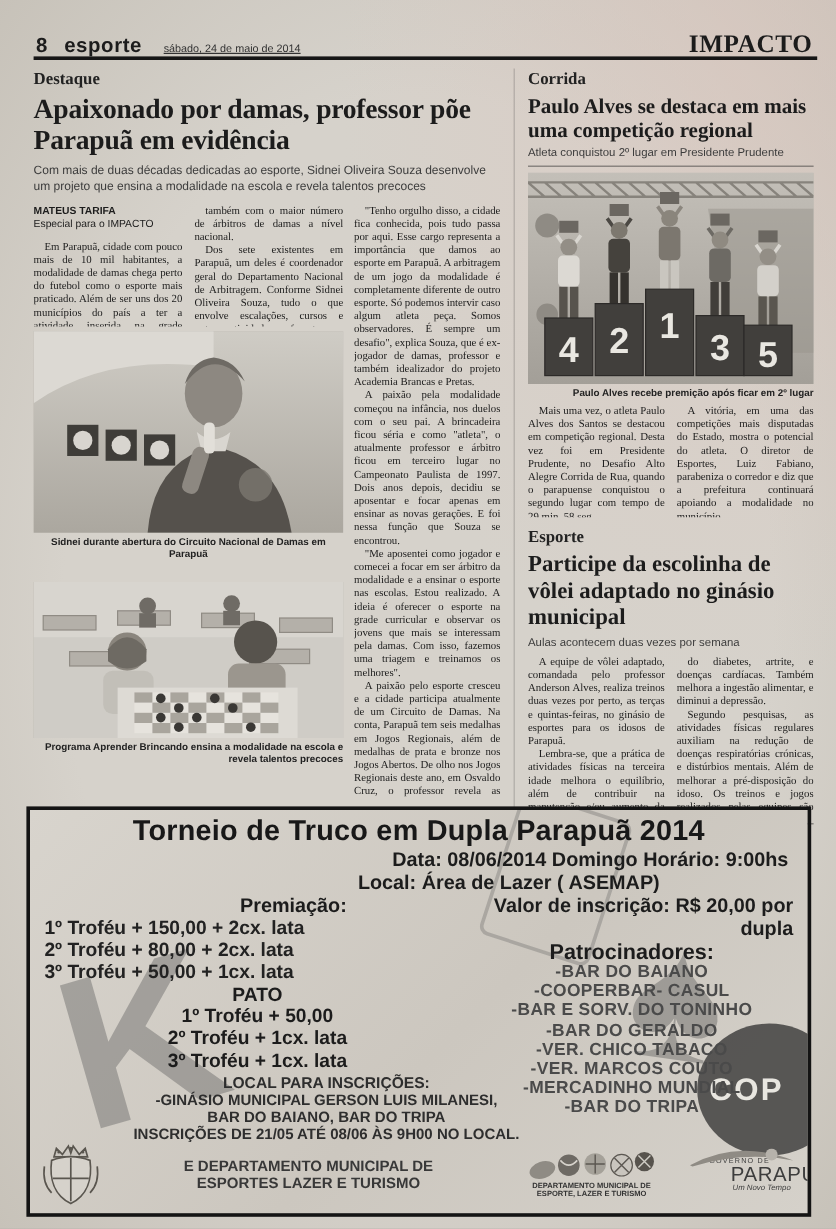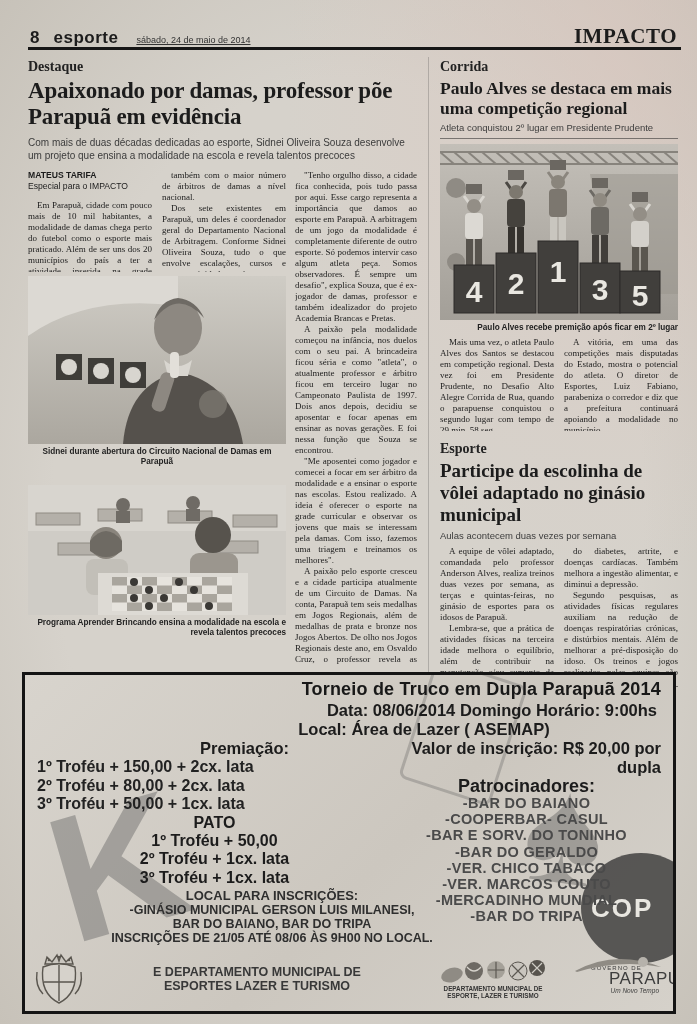--- a/index.html
+++ b/index.html
@@ -47,21 +47,21 @@
   
   .ad{position:absolute;top:672px;left:22px;width:648px;height:336px;border:3px solid #141414;
       background:linear-gradient(135deg,#d8d4cd 0%,#ccc7bf 55%,#d5d1ca 100%);
       font-family:"Liberation Sans",sans-serif;overflow:hidden;}
   .ad-bg{position:absolute;inset:0;pointer-events:none;}
   .glyph-k{position:absolute;left:28px;top:88px;font-size:180px;font-weight:bold;color:rgba(95,95,95,.42);transform:rotate(-16deg);font-family:"Liberation Sans",sans-serif;}
   .glyph-spade{position:absolute;left:500px;top:70px;font-size:150px;color:rgba(80,80,80,.38);transform:rotate(8deg);}
   .glyph-card{position:absolute;left:390px;top:-6px;width:90px;height:120px;border:3px solid rgba(90,90,90,.3);border-radius:8px;transform:rotate(18deg);}
   .glyph-badge{position:absolute;right:-28px;top:178px;width:110px;height:110px;border-radius:50%;background:rgba(45,45,45,.75);color:#e8e6e0;font-weight:bold;font-size:26px;display:flex;align-items:center;padding-left:10px;letter-spacing:2px;}
   .ad-inner{position:relative;padding:4px 12px 0;}
-  .ad-title{text-align:right;font-size:18px;font-weight:bold;letter-spacing:.2px;color:#181818;}
+  .ad-title{text-align:center;font-size:24px;font-weight:bold;letter-spacing:.2px;color:#181818;}
   .ad-line1{text-align:right;font-size:16.5px;font-weight:bold;padding-right:4px;margin-top:1px;}
   .ad-line2{text-align:center;font-size:16.5px;font-weight:bold;padding-left:150px;}
   .ad-cols{display:flex;}
   .ad-colL{width:355px;}
   .ad-colR{flex:1;text-align:center;}
   .premio-label{text-align:center;font-size:16.5px;font-weight:bold;padding-left:60px;}
   .valor-line{font-size:16.5px;font-weight:bold;text-align:right;}
   .prize-list div{font-size:16px;font-weight:bold;line-height:18.5px;color:#222;}
   .pato{text-align:center;font-size:16px;font-weight:bold;line-height:18px;}
   .pato-list div{text-align:center;font-size:16px;font-weight:bold;line-height:18.5px;}
@@ -301,21 +301,21 @@
             </div>
         </div>
       </div>
 
       <div style="margin-top:10px;">
         <div class="kicker">Esporte</div>
         <div class="headline-3">Participe da escolinha de vôlei adaptado no ginásio municipal</div>
         <div class="deck-sm">Aulas acontecem duas vezes por semana</div>
         <div class="cols2e">
           <div class="btxt">
-              <p>A equipe de vôlei adaptado, comandada pelo professor Anderson Alves, realiza treinos duas vezes por semana, as terças e quintas-feiras, no ginásio de esportes para os idosos de Parapuã.</p>
+              <p>A equipe de vôlei adaptado, comandada pelo professor Anderson Alves, realiza treinos duas vezes por perto, as terças e quintas-feiras, no ginásio de esportes para os idosos de Parapuã.</p>
               <p>Lembra-se, que a prática de atividades físicas na terceira idade melhora o equilíbrio, além de contribuir na manutenção e/ou aumento da densidade óssea, e ajuda no controle</p>
             </div>
           <div class="btxt">
               <p>do diabetes, artrite, e doenças cardíacas. Também melhora a ingestão alimentar, e diminui a depressão.</p>
               <p>Segundo pesquisas, as atividades físicas regulares auxiliam na redução de doenças respiratórias crónicas, e distúrbios mentais. Além de melhorar a pré-disposição do idoso. Os treinos e jogos realizados pelas equipes são sempre em clima de muita descontração e amizade.</p>
             </div>
         </div>
         <div class="thin-rule" style="margin-top:6px;"></div>
       </div>
     </div>

